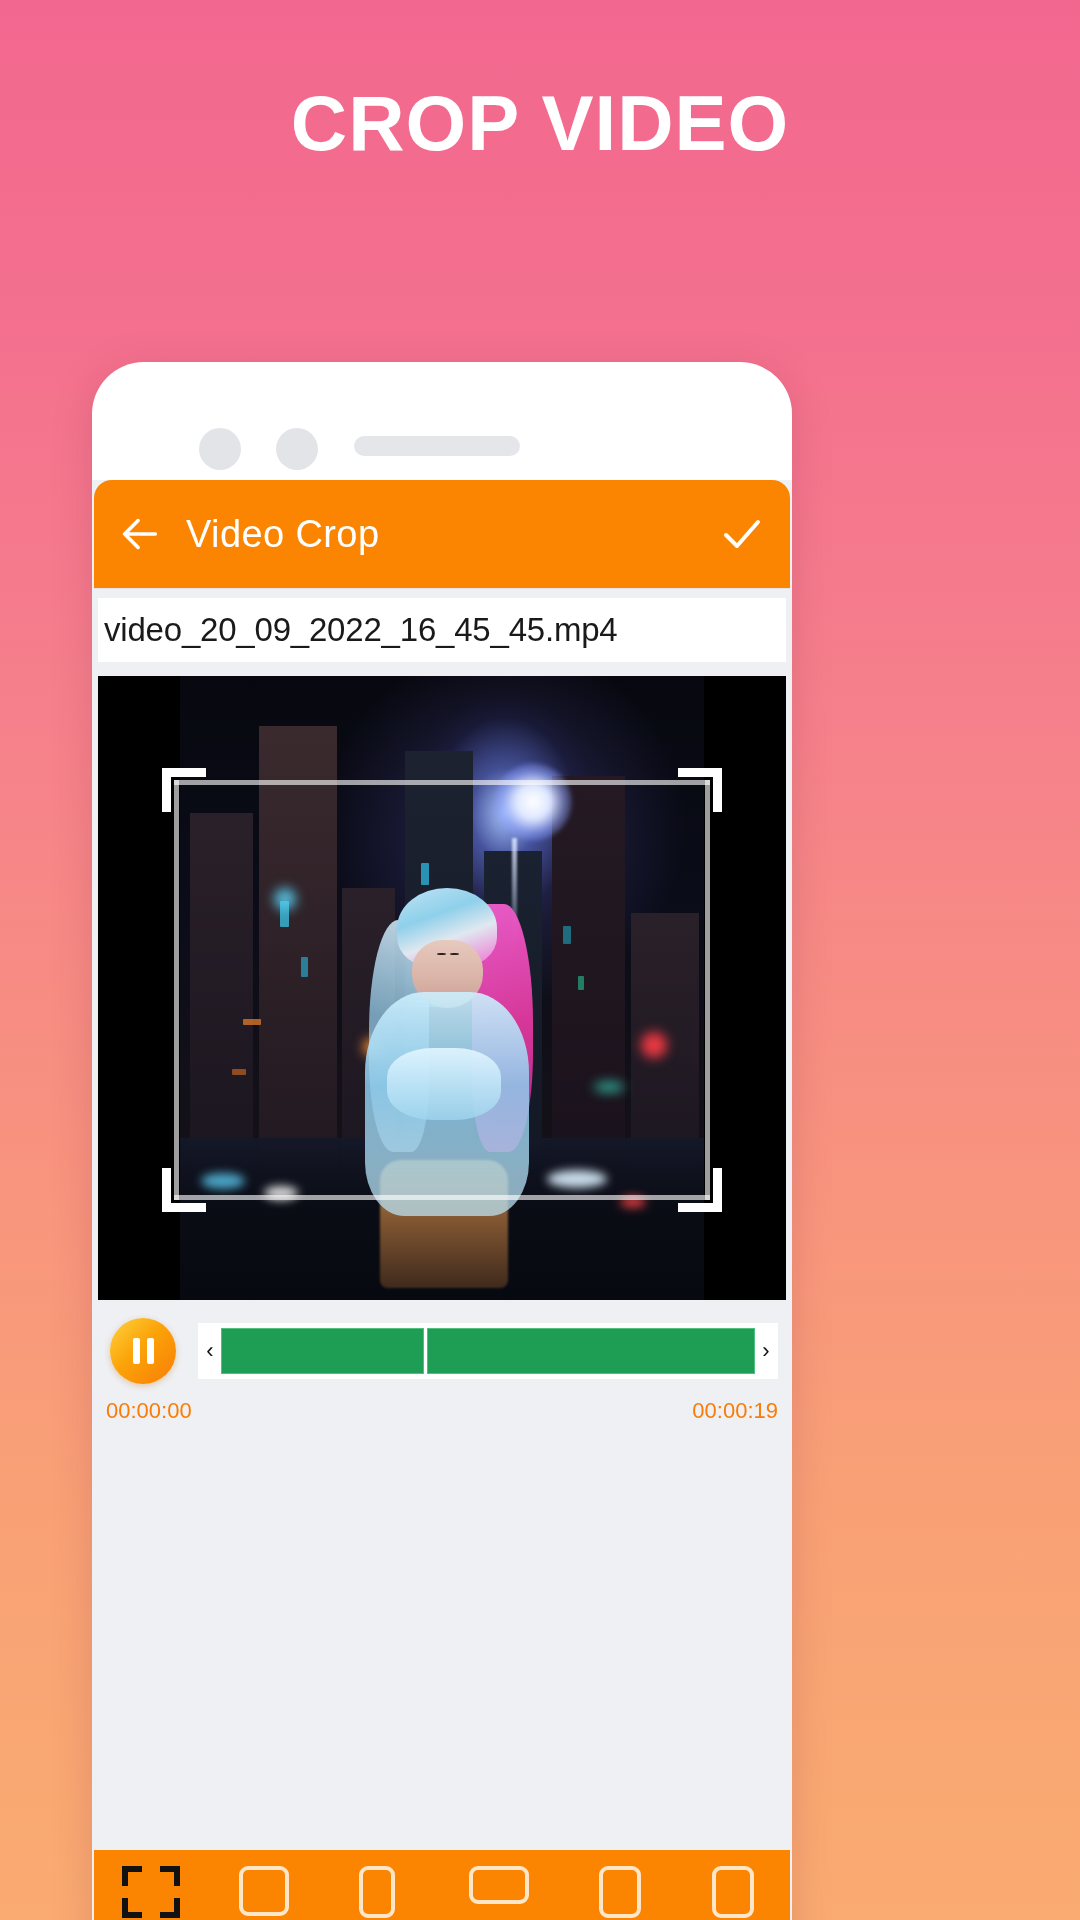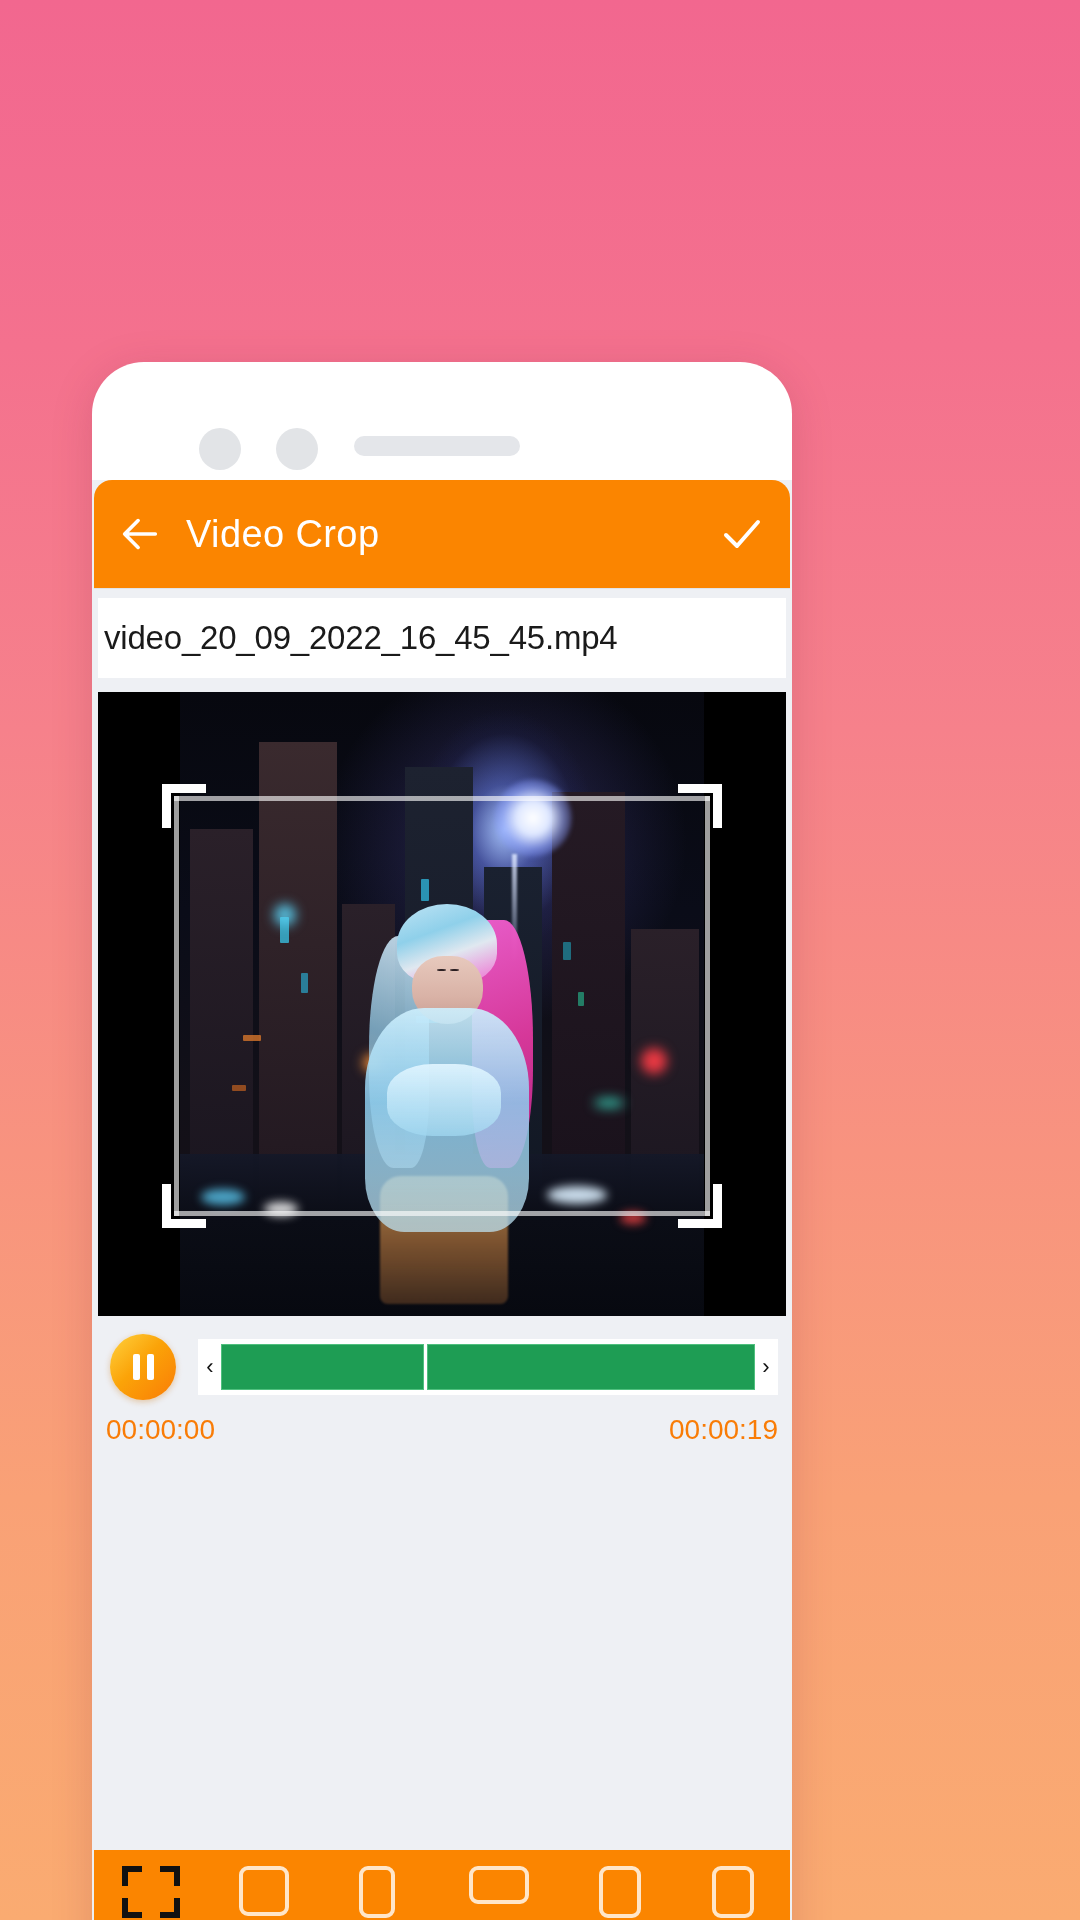--- a/index.html
+++ b/index.html
@@ -82,21 +82,21 @@
   .appbar .title {
     color:#ffffff; font-size:38px; font-weight:500; letter-spacing:0.4px;
   }
   .appbar .done {
     margin-left:auto; width:96px; display:flex; align-items:center; justify-content:center;
   }
 
   
   .filename-wrap { padding: 10px 6px 0 6px; }
   .filename {
-    background:#ffffff; height:80px;
+    background:#ffffff; height:64px;
     display:flex; align-items:center;
     padding-left:6px;
     font-size:33px; color:#1a1a1a; letter-spacing:-0.2px;
     white-space:nowrap; overflow:hidden;
   }
 
   
   .video-wrap { padding: 14px 6px 0 6px; }
   .video {
     position:relative; width:100%; height:624px;
@@ -245,21 +245,21 @@
     font-size:22px; color:#111; line-height:1;
   }
   .tl-bars { flex:1; height:46px; display:flex; gap:3px; }
   .tl-seg { background:#1e9d54; height:100%; border:1px solid #4fc07e; }
   .tl-seg.s1 { flex: 0 0 38%; }
   .tl-seg.s2 { flex: 1 1 auto; }
 
   .times {
     display:flex; justify-content:space-between;
     padding: 14px 14px 0 14px;
-    color:#f97c06; font-size:28px; font-weight:400;
+    color:#f97c06; font-size:22px; font-weight:400;
     background:#eef0f4;
   }
 
   
   .aspectbar {
     position:absolute; left:2px; right:2px; bottom:0;
     height:152px;
     background:#fb8500;
     display:flex; align-items:flex-start;
     padding-top:16px;
@@ -278,20 +278,21 @@
   .shape.custom i { position:absolute; width:20px; height:20px; }
   .shape.custom i.c-tl { left:0;  top:0;  border-left:6px solid #111; border-top:6px solid #111; }
   .shape.custom i.c-tr { right:0; top:0;  border-right:6px solid #111; border-top:6px solid #111; }
   .shape.custom i.c-bl { left:0;  bottom:0; border-left:6px solid #111; border-bottom:6px solid #111; }
   .shape.custom i.c-br { right:0; bottom:0; border-right:6px solid #111; border-bottom:6px solid #111; }
 </style>
 </head>
 <body>
 
 <div class="promo">
+  <div class="promo-title">CROP VIDEO</div>
 </div>
 
 <div class="phone">
 
   <div class="side-btn b1"></div>
   <div class="side-btn b2"></div>
 
   <div class="phone-notch-row">
     <div class="cam-dot c1"></div>
     <div class="cam-dot c2"></div>

